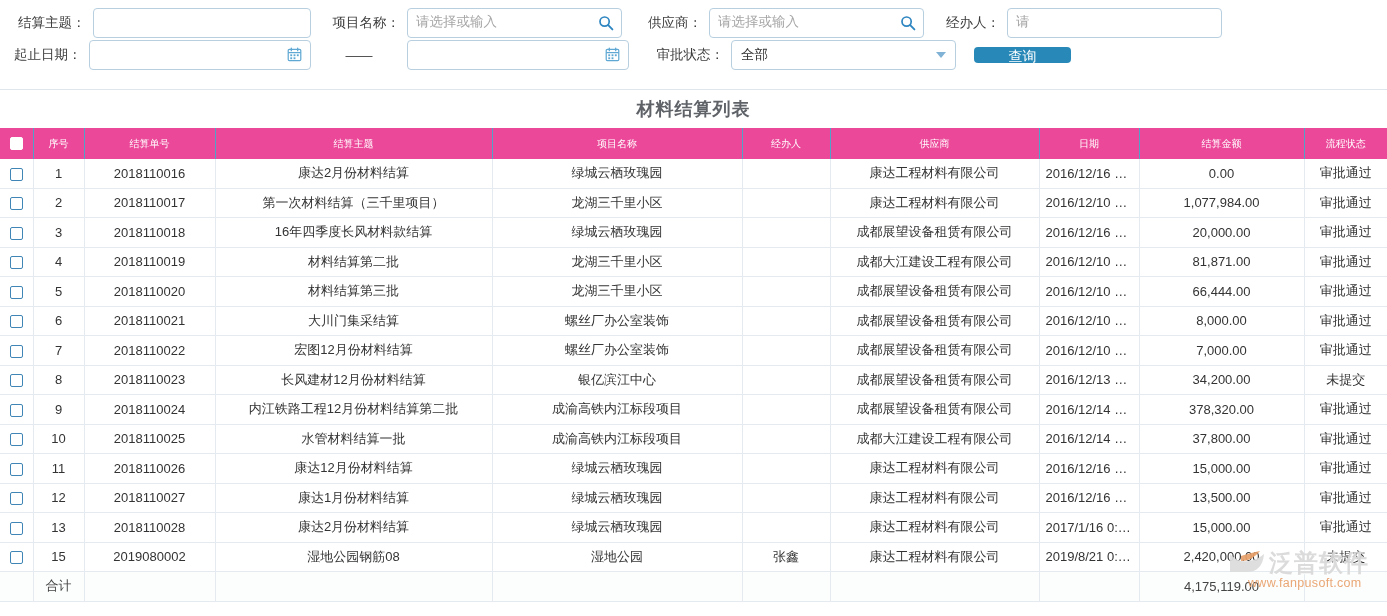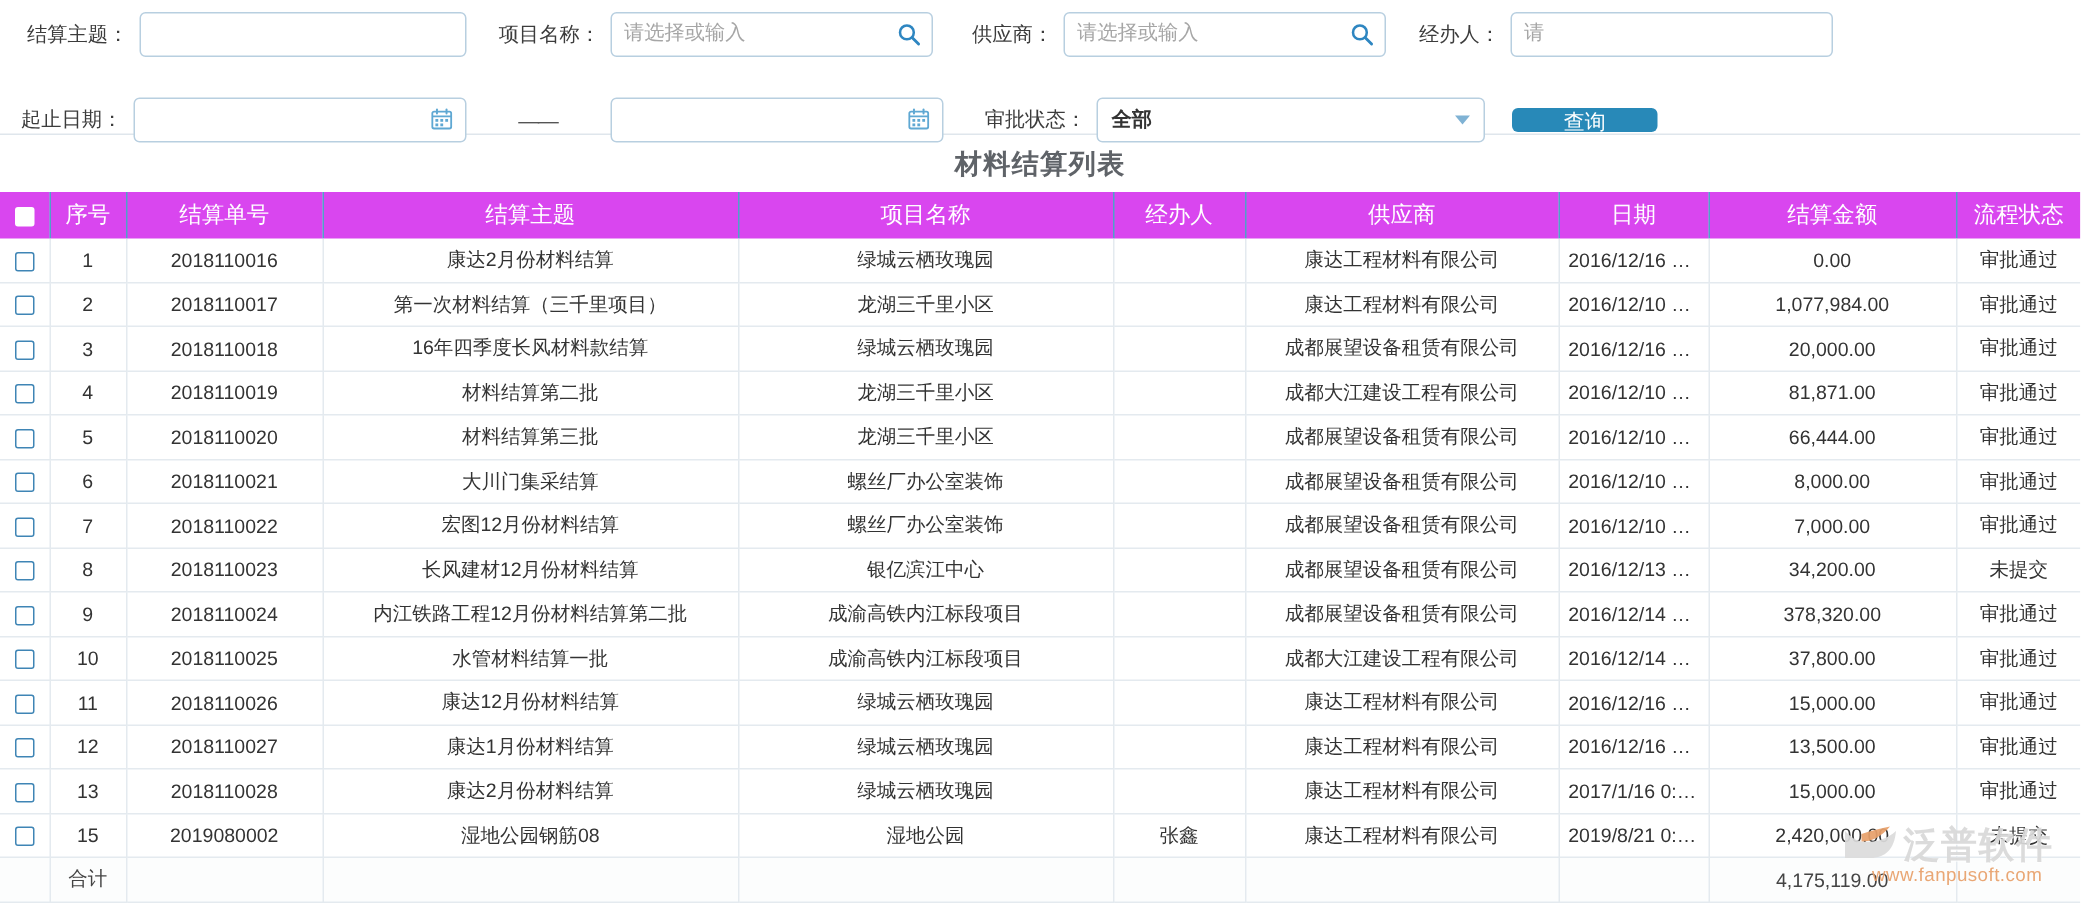--- a/index.html
+++ b/index.html
@@ -29,21 +29,21 @@
   }
   .srow {
     position: absolute;
     left: 0;
     width: 1387px;
     height: 45px;
     display: flex;
     align-items: center;
   }
   .srow.r1 { top: 0; }
-  .srow.r2 { top: 57px; }
+  .srow.r2 { top: 32px; }
 
   .field {
     display: flex;
     align-items: center;
     flex: 0 0 auto;
   }
   .flabel {
     color: #3c3c3c;
     font-size: 13.5px;
     text-align: right;
@@ -156,24 +156,24 @@
     width: 1387px;
     background: #fff;
   }
   table.grid {
     border-collapse: collapse;
     width: 1387px;
     table-layout: fixed;
     font-size: 13px;
   }
   table.grid th {
-    background: #d946ef;
+    background: #ec4899;
     color: #ffffff;
     font-weight: normal;
-    font-size: 15px;
+    font-size: 10px;
     height: 31px;
     border-right: 1px solid #4fa2c8;
     text-align: center;
     padding: 0;
   }
   table.grid th:last-child { border-right: 0; }
   table.grid td {
     height: 28.5px;
     border-bottom: 1px solid #e4eaef;
     border-right: 1px solid #e4eaef;
@@ -327,21 +327,21 @@
               <rect x="10.5" y="7.8" width="2" height="2" fill="#5fa8d3"></rect>
               <rect x="3.5" y="11.0" width="2" height="2" fill="#5fa8d3"></rect>
               <rect x="7.0" y="11.0" width="2" height="2" fill="#5fa8d3"></rect>
             </svg>
           </span>
         </div>
       </div>
 
       <div class="field" style="margin-left:28px;">
         <span class="flabel">审批状态：</span>
-        <div class="selbox" style="width:259px;font-weight:bold;">
+        <div class="selbox" style="width:225px;">
           <span class="selval">全部</span>
           <span class="caret"></span>
         </div>
       </div>
 
       <button class="query-btn" style="margin-left:18px;">查询</button>
     </div>
   </div>
 
   <div class="title-bar">

